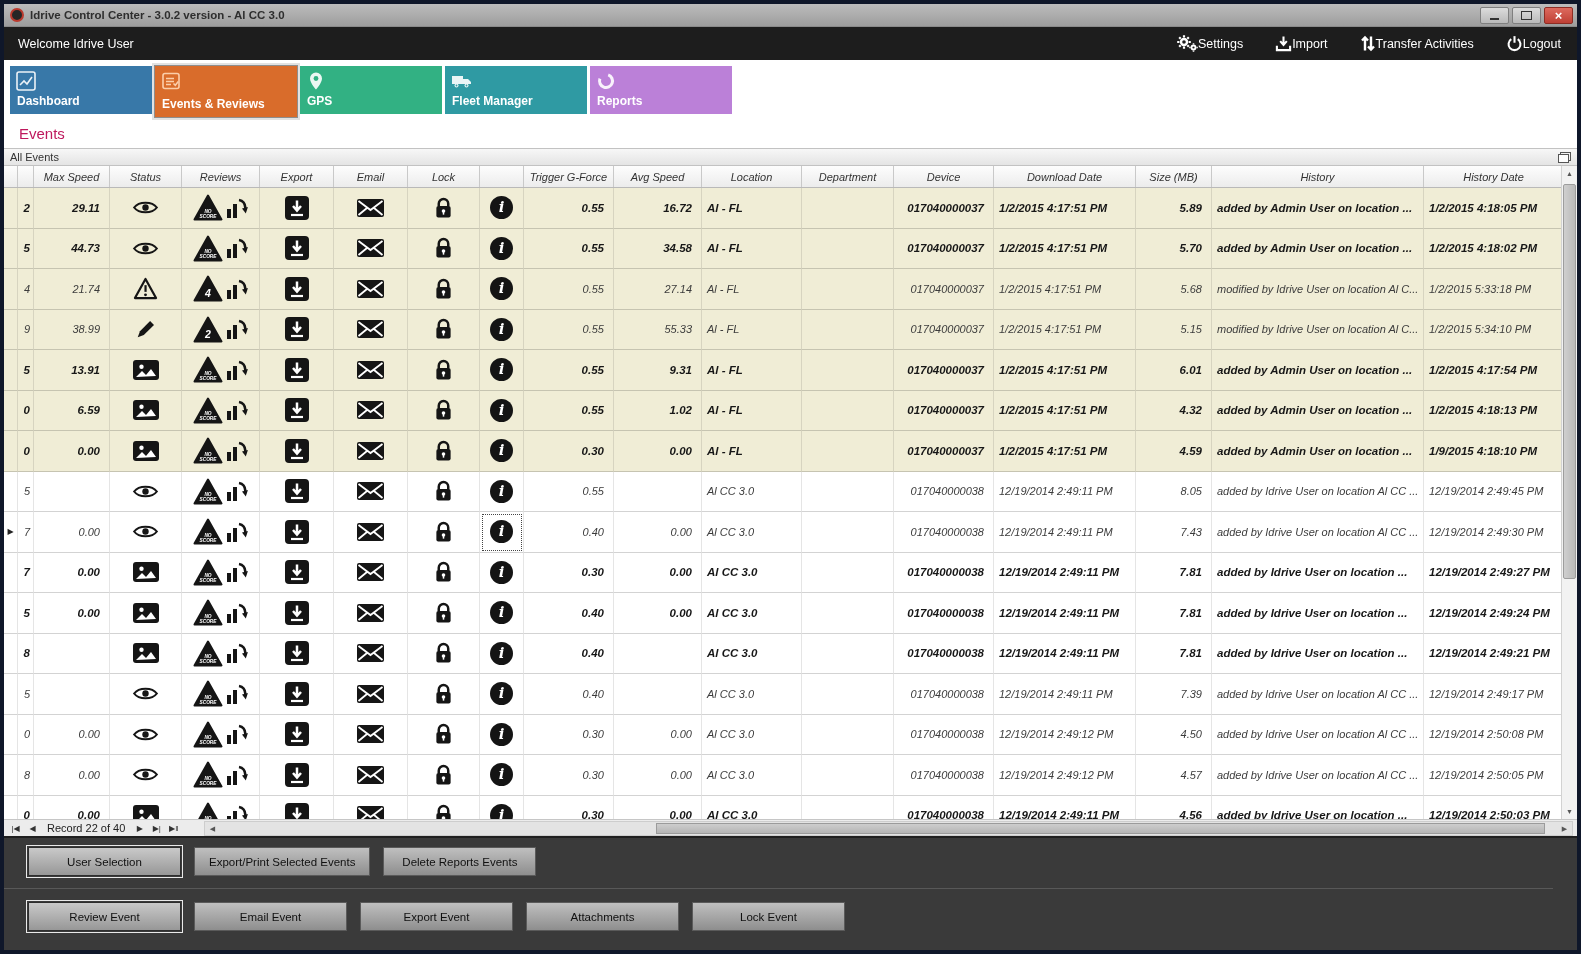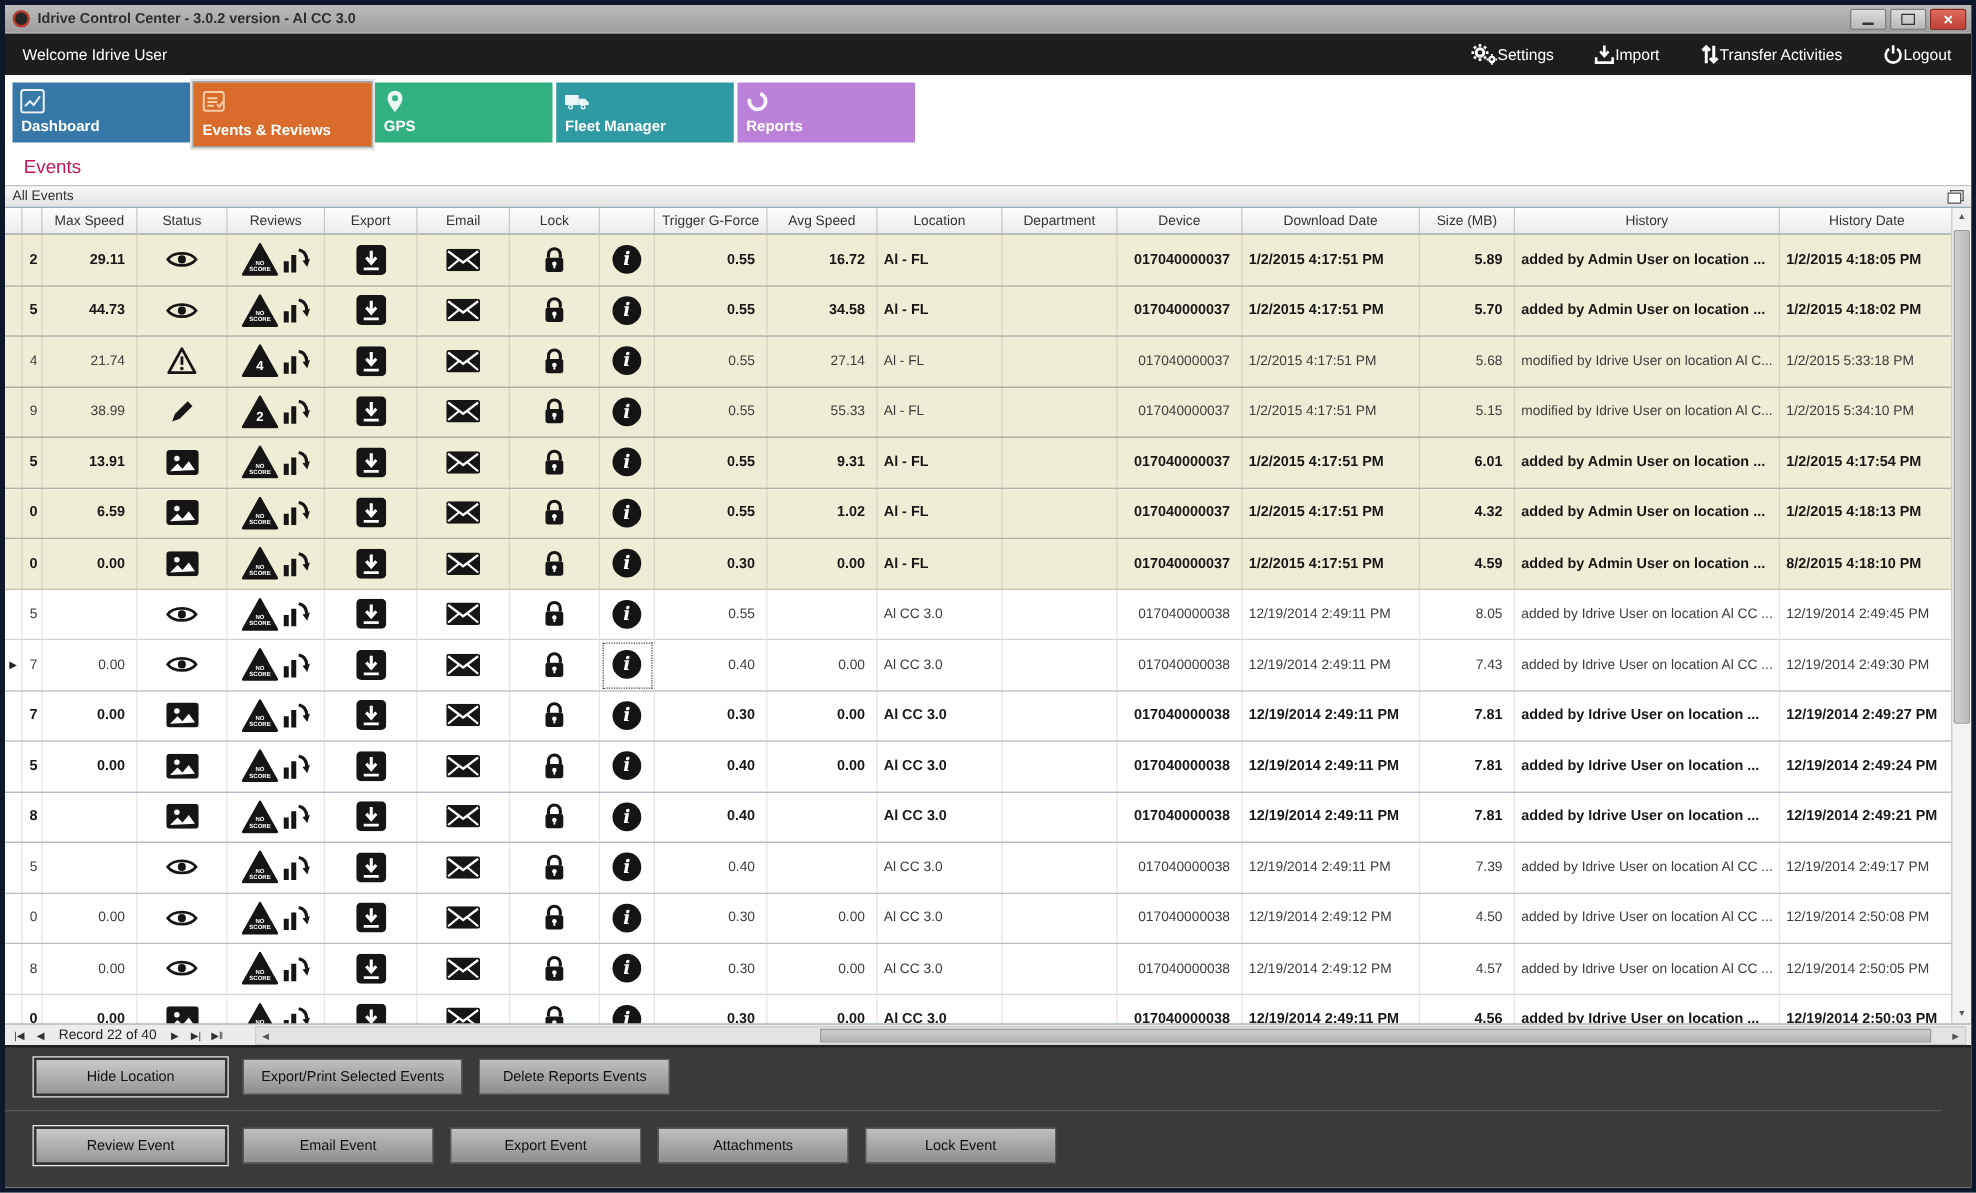--- a/index.html
+++ b/index.html
@@ -34,21 +34,21 @@
 
   
   .events-title { height:30px; flex:0 0 auto; display:flex; align-items:center; padding-left:15px; font-size:15px; color:#be185d; background:#fff; }
   .panel-bar { height:18px; flex:0 0 auto; background:linear-gradient(#f7f7f7,#e4e4e4); border-top:1px solid #c2c2c2; border-bottom:1px solid #c2c2c2; display:flex; align-items:center; padding:0 6px; font-size:11px; color:#333; }
   .restore-icon { margin-left:auto; width:13px; height:11px; position:relative; cursor:pointer; }
   .restore-icon::before { content:""; position:absolute; right:0; top:0; width:9px; height:7px; border:1px solid #555; background:#f2f2f2; }
   .restore-icon::after { content:""; position:absolute; left:0; bottom:0; width:9px; height:7px; border:1px solid #555; background:#fdfdfd; }
 
   
   :root { --cols:14px 16px 76px 72px 78px 74px 74px 72px 44px 90px 88px 100px 92px 100px 142px 76px 212px 140px; --beige:#f0edd6; }
-  .grid-wrap { flex:1 1 auto; display:flex; overflow:hidden; background:#0c4a6e; }
+  .grid-wrap { flex:1 1 auto; display:flex; overflow:hidden; background:#fef9c3;font-style:italic; }
   .grid { flex:1 1 auto; display:flex; flex-direction:column; overflow:hidden; }
   .ghead { display:grid; grid-template-columns:var(--cols); height:22px; flex:0 0 auto; background:linear-gradient(#fdfdfd,#ececec); border-bottom:1px solid #b9b9b9; }
   .hc { display:flex; align-items:center; justify-content:center; font-size:11px; color:#333; border-right:1px solid #c9c9c9; white-space:nowrap; overflow:hidden; }
   .gbody { flex:1 1 auto; overflow:hidden; }
   .trow { display:grid; grid-template-columns:var(--cols); height:40.5px; background:#fff; cursor:default; }
   .trow.beige { background:var(--beige); }
   .c { border-right:1px solid rgba(0,0,0,.10); border-bottom:1px solid rgba(0,0,0,.17); display:flex; align-items:center; font-size:11px; color:#3c3c3c; padding:0 5px; white-space:nowrap; overflow:hidden; }
   .trow.bold .c { font-weight:bold; color:#171717; font-size:11.5px; }
   .num { justify-content:flex-end; padding-right:9px; }
   .icon-c { justify-content:center; gap:3px; padding:0 2px; }
@@ -722,21 +722,21 @@
       <span class="info-icon"></span>
     </div>
     <div class="c num">0.30</div>
     <div class="c num">0.00</div>
     <div class="c">Al - FL</div>
     <div class="c"></div>
     <div class="c num">017040000037</div>
     <div class="c">1/2/2015 4:17:51 PM</div>
     <div class="c num">4.59</div>
     <div class="c">added by Admin User on location ...</div>
-    <div class="c">8/2/2015 4:18:10 PM</div>
+    <div class="c">1/9/2015 4:18:10 PM</div>
   </div>
           <div class="trow">
     <div class="c ind">
               <span></span>
             </div>
     <div class="c idp">5</div>
     <div class="c num"></div>
     <div class="c icon-c">
       <span class="sicon">
         <svg width="27" height="17" viewBox="0 0 28 18">
@@ -1392,21 +1392,21 @@
     <span class="pg pg-end"></span>
     <div class="hscroll">
       <span class="hs-left"></span>
       <span class="hs-thumb"></span>
       <span class="hs-right"></span>
     </div>
   </div>
 
   <div class="footer">
     <div class="btnrow">
-      <div class="fbtn focused">Hide Location</div>
+      <div class="fbtn focused">User Selection</div>
       <div class="fbtn">Export/Print Selected Events</div>
       <div class="fbtn">Delete Reports  Events</div>
     </div>
     <div class="f-divider"></div>
     <div class="btnrow">
       <div class="fbtn focused">Review Event</div>
       <div class="fbtn">Email Event</div>
       <div class="fbtn">Export Event</div>
       <div class="fbtn">Attachments</div>
       <div class="fbtn">Lock Event</div>

